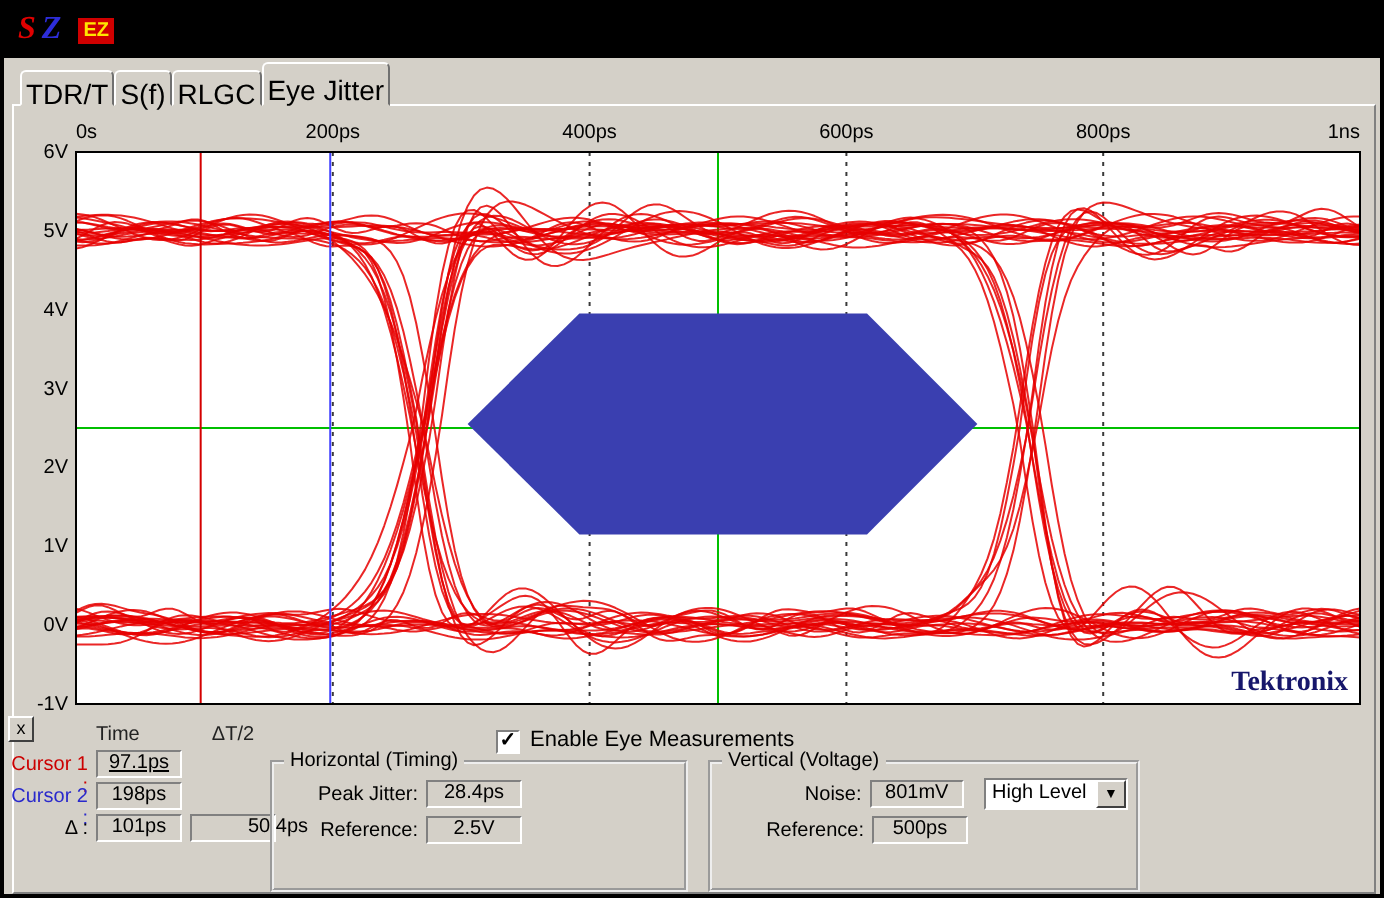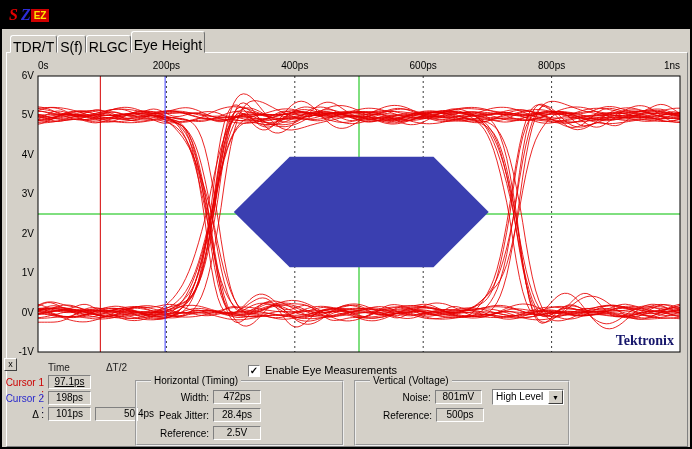--- a/index.html
+++ b/index.html
@@ -4,21 +4,21 @@
 <style>
   html,body{margin:0;padding:0;background:#888;}
   *{box-sizing:border-box;}
   .window{position:relative;width:692px;height:449px;background:#d4d0c8;border:2px solid #000;
           font-family:"Liberation Sans",sans-serif;color:#000;overflow:hidden;}
   .topbar{position:absolute;left:0;top:0;width:100%;height:27px;background:#000;}
   .logo{position:absolute;left:7px;top:4px;display:flex;align-items:center;}
   .logo-s{color:#e00000;font:bold italic 16px "Liberation Serif",serif;}
   .logo-z{color:#2d2dd8;font:bold italic 16px "Liberation Serif",serif;margin-left:3px;}
   .logo-ez{background:#d00000;color:#ffe600;font:bold 10px "Liberation Sans",sans-serif;
-           padding:1px 3px;margin-left:0;}
+           padding:1px 3px;margin-left:8px;}
   .page{position:absolute;left:4px;top:50px;width:682px;height:395px;background:#d4d0c8;
         border:1px solid;border-color:#fff #808080 #808080 #fff;}
   .tabs{position:absolute;left:8px;top:29px;display:flex;align-items:flex-end;height:22px;z-index:3;}
   .tab{position:relative;font-size:14px;padding:3px 2px 2px;height:18px;background:#d4d0c8;
        border:1px solid;border-color:#fff #707070 #d4d0c8 #fff;border-radius:3px 3px 0 0;cursor:default;}
   .tab.active{height:22px;padding-top:5px;z-index:4;}
   .plot{position:absolute;left:8px;top:52px;width:676px;height:306px;}
   .mini-x{position:absolute;left:2px;top:356px;width:13px;height:13px;background:#d4d0c8;
           border:1px solid;border-color:#fff #404040 #404040 #fff;font-size:9px;line-height:11px;
           text-align:center;z-index:5;}
@@ -26,21 +26,21 @@
   .rlabel{position:absolute;left:0;width:44px;text-align:right;padding-right:2px;font-size:10px;}
   .rbox{position:absolute;width:43px;height:14px;background:#d4d0c8;border:1px solid;
         border-color:#808080 #fff #fff #808080;font-size:10px;line-height:12px;text-align:center;}
   .red{color:#cc0000;}
   .blue{color:#2929cc;}
   .checkbox{position:absolute;left:246px;top:363px;width:12px;height:12px;background:#fff;
             border:1px solid;border-color:#808080 #fff #fff #808080;font-size:10px;line-height:10px;
             text-align:center;font-weight:bold;}
   .cblabel{position:absolute;left:263px;top:362px;font-size:11px;}
   .group{position:absolute;top:378px;height:66px;border:2px groove #eeeeee;padding:7px 4px 0 4px;}
-  .group-title{position:absolute;top:-7px;left:14px;background:#d4d0c8;padding:0 3px;font-size:10px;}
+  .group-title{position:absolute;top:-7px;left:5px;background:#d4d0c8;padding:0 3px;font-size:10px;}
   .grow{display:flex;align-items:center;height:16px;margin-bottom:2px;}
   .glabel{width:72px;text-align:right;padding-right:4px;font-size:10px;}
   .vgroup .glabel{width:76px;}
   .gbox{display:inline-block;width:48px;height:14px;background:#d4d0c8;border:1px solid;
         border-color:#808080 #fff #fff #808080;font-size:10px;line-height:12px;text-align:center;}
   .combo{display:inline-flex;margin-left:10px;height:16px;border:1px solid;
          border-color:#808080 #fff #fff #808080;background:#fff;}
   .combo-text{width:55px;font-size:10px;line-height:14px;padding-left:3px;white-space:nowrap;overflow:hidden;}
   .combo-btn{width:15px;background:#d4d0c8;border:1px solid;border-color:#fff #404040 #404040 #fff;
              font-size:7px;line-height:13px;text-align:center;}
@@ -57,21 +57,21 @@
       <span class="logo-ez">EZ</span>
     </div>
   </div>
 
   <div class="page"></div>
 
   <div class="tabs">
     <div class="tab">TDR/T</div>
     <div class="tab">S(f)</div>
     <div class="tab">RLGC</div>
-    <div class="tab active">Eye Height</div>
+    <div class="tab active">Eye Jitter</div>
   </div>
 
   <svg id="eye-svg" class="plot" width="676" height="306" viewBox="0 0 676 306">
       <rect x="28" y="22" width="642" height="276" fill="#ffffff"></rect>
       <line x1="156.4" y1="22" x2="156.4" y2="298" stroke="#3a3a3a" stroke-width="1" stroke-dasharray="2 3"></line>
       <line x1="284.8" y1="22" x2="284.8" y2="298" stroke="#3a3a3a" stroke-width="1" stroke-dasharray="2 3"></line>
       <line x1="413.2" y1="22" x2="413.2" y2="298" stroke="#3a3a3a" stroke-width="1" stroke-dasharray="2 3"></line>
       <line x1="541.6" y1="22" x2="541.6" y2="298" stroke="#3a3a3a" stroke-width="1" stroke-dasharray="2 3"></line>
       <line x1="28" y1="160" x2="670" y2="160" stroke="#00bf00"></line>
       <line x1="349" y1="22" x2="349" y2="298" stroke="#00bf00"></line>
@@ -152,24 +152,20 @@
   <span class="rlabel" style="top:407px;">Δ :</span>
   <span class="rbox" style="left:46px;top:405px;">101ps</span>
   <span class="rbox" style="left:93px;top:405px;padding-left:28px;">50.4ps</span>
 
   <span class="checkbox">✓</span>
   <span class="cblabel">Enable Eye Measurements</span>
 
   <div class="group" style="left:133px;width:209px;">
     <span class="group-title">Horizontal (Timing)</span>
     <div class="grow">
-      <span class="glabel">Width:</span>
-      <span class="gbox">472ps</span>
-    </div>
-    <div class="grow">
       <span class="glabel">Peak Jitter:</span>
       <span class="gbox">28.4ps</span>
     </div>
     <div class="grow">
       <span class="glabel">Reference:</span>
       <span class="gbox">2.5V</span>
     </div>
   </div>
 
   <div class="group vgroup" style="left:352px;width:216px;">

